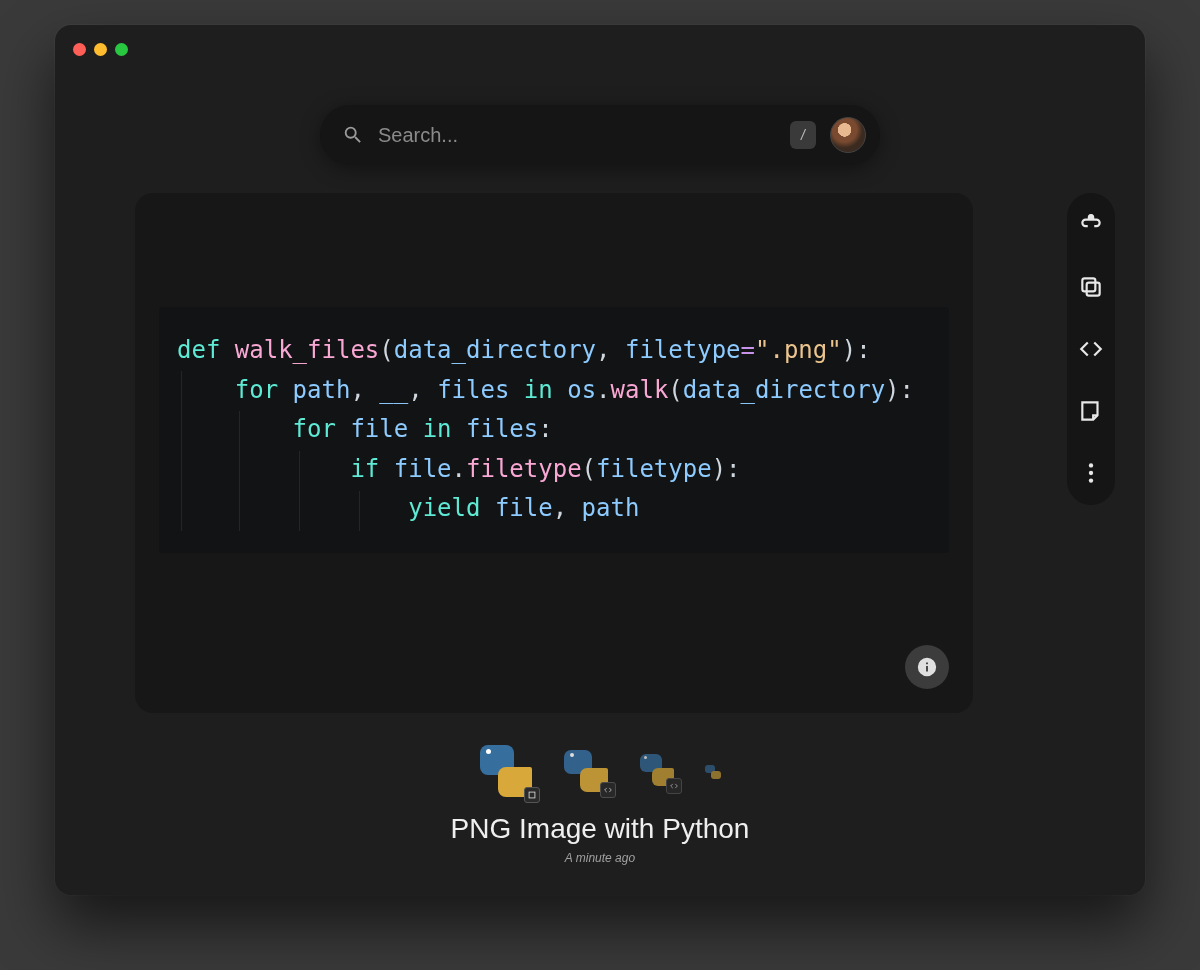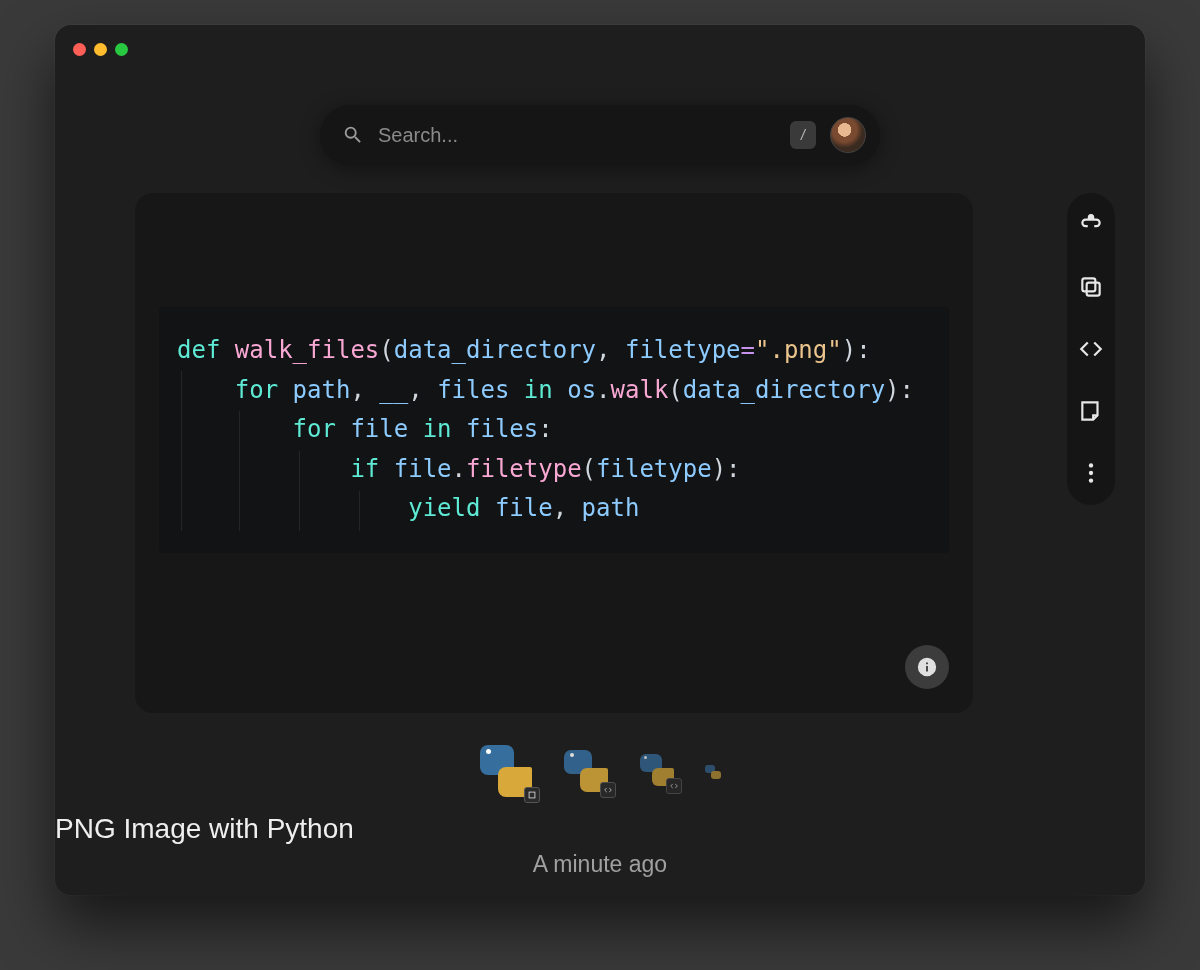--- a/index.html
+++ b/index.html
@@ -140,25 +140,25 @@
   .thumb-badge {
     position: absolute; right: -4px; bottom: -4px;
     width: 16px; height: 16px; border-radius: 3px;
     background: #2a2a2a; border: 1px solid #555;
     display: flex; align-items: center; justify-content: center;
   }
   .thumb-badge svg { width: 10px; height: 10px; stroke: #ddd; fill: none; stroke-width: 2; }
 
   .title {
     position: absolute; top: 788px; left: 0; right: 0;
-    color: #efefef; font-size: 28px; font-weight: 500;
+    text-align: center; color: #efefef; font-size: 28px; font-weight: 500;
   }
   .subtitle {
     position: absolute; top: 826px; left: 0; right: 0;
-    text-align: center; color: #a0a0a0; font-size: 23px;
+    text-align: center; color: #a0a0a0; font-size: 12px; font-style: italic;
   }
 </style>
 </head>
 <body>
 
 <div class="window">
 
   <div class="traffic-lights">
     <div class="tl red"></div>
     <div class="tl yellow"></div>

